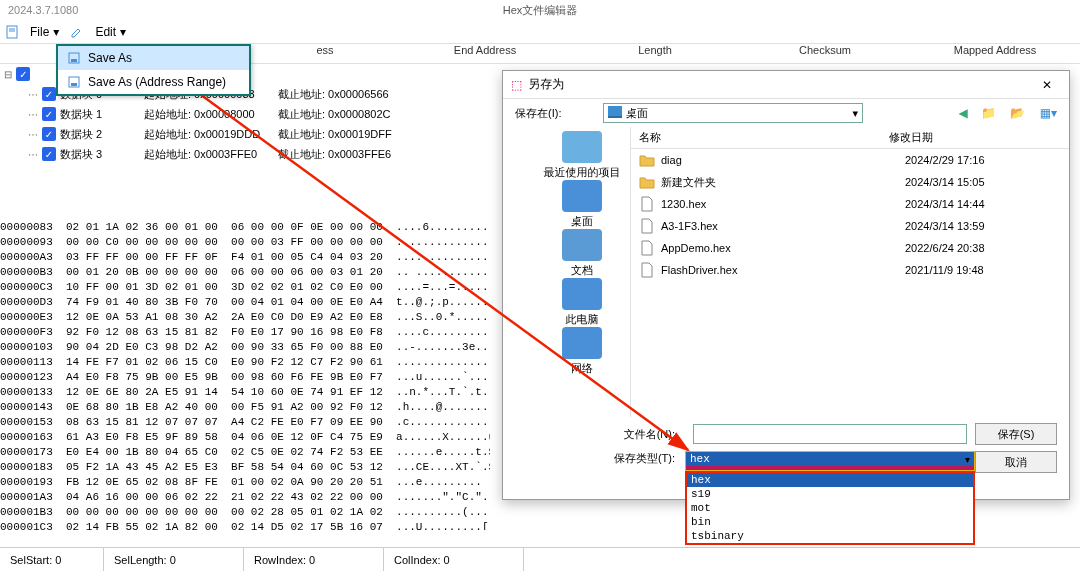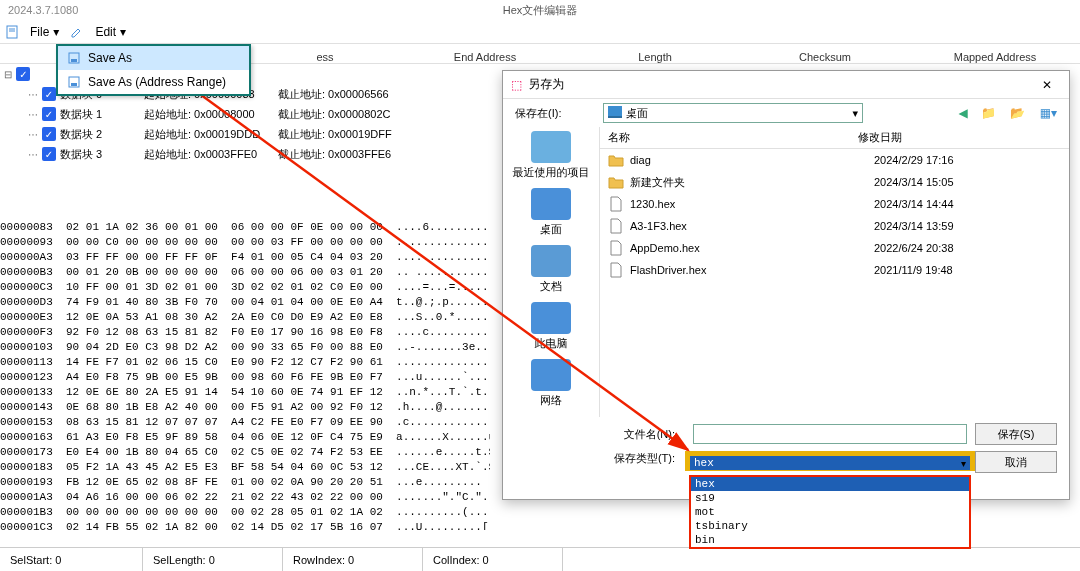--- a/index.html
+++ b/index.html
@@ -9,21 +9,21 @@
 .title-center { position: absolute; left: 50%; transform: translateX(-50%); color: #555; }
 
 .menu-bar { height: 24px; background: #fff; border-bottom: 1px solid #e0e0e0; display: flex; align-items: center; padding: 0 4px; gap: 2px; }
 .menu-item { padding: 2px 8px; display: flex; align-items: center; gap: 4px; cursor: pointer; }
 .menu-icon { width: 16px; height: 16px; display: inline-flex; align-items: center; justify-content: center; }
 
 .dropdown { position: absolute; left: 56px; top: 44px; width: 195px; background: #fff; border: 2px solid #0f766e; z-index: 50; box-shadow: 2px 2px 4px rgba(0,0,0,0.2); }
 .dropdown-item { padding: 4px 8px; display: flex; align-items: center; gap: 6px; cursor: pointer; }
 .dropdown-item.hl { background: #cde8ff; }
 
-.header-row { height: 20px; border-bottom: 1px solid #e0e0e0; display: flex; align-items: flex-end; font-size: 11px; color: #333; }
+.header-row { height: 20px; border-bottom: 1px solid #e0e0e0; display: flex; align-items: flex-start; font-size: 11px; color: #333; }
 .header-cell { text-align: center; }
 .hc1 { width: 250px; text-align: left; padding-left: 100px; }
 .hc2 { width: 150px; }
 .hc3 { width: 170px; }
 .hc4 { width: 170px; }
 .hc5 { width: 170px; }
 
 .tree-area { position: absolute; left: 0; top: 64px; width: 480px; height: 100px; background: #fff; }
 .tree-row { height: 20px; display: flex; align-items: center; font-size: 11px; padding-left: 4px; gap: 4px; }
 .tree-chk { width: 14px; height: 14px; background: #2563eb; border-radius: 2px; display: flex; align-items: center; justify-content: center; color: #fff; font-size: 10px; }
@@ -40,38 +40,38 @@
 .dialog { position: absolute; left: 502px; top: 70px; width: 568px; height: 430px; background: #fff; border: 1px solid #999; box-shadow: 0 4px 12px rgba(0,0,0,0.25); z-index: 40; }
 .dlg-title { height: 28px; display: flex; align-items: center; padding: 0 8px; border-bottom: 1px solid #e0e0e0; }
 .dlg-title-text { flex: 1; font-size: 12px; }
 .dlg-close { width: 28px; height: 20px; display: flex; align-items: center; justify-content: center; cursor: pointer; }
 
 .dlg-row { height: 28px; display: flex; align-items: center; padding: 0 12px; gap: 8px; }
 .dlg-label { font-size: 11px; }
 .dlg-combo { height: 20px; border: 1px solid #7a9; background: #fff; display: flex; align-items: center; padding: 0 4px; font-size: 11px; }
 
 .dlg-body { display: flex; height: 290px; }
-.dlg-side { width: 96px; display: flex; flex-direction: column; align-items: center; gap: 8px; padding-top: 4px; }
+.dlg-side { width: 96px; display: flex; flex-direction: column; align-items: center; gap: 0; padding-top: 4px; margin-left: 31px; }
 .side-item { display: flex; flex-direction: column; align-items: center; gap: 2px; font-size: 11px; cursor: pointer; }
 .side-icon { width: 40px; height: 32px; background: #4a90d9; border-radius: 4px; }
 .side-icon.folder { background: #f0b040; }
 .side-icon.net { background: #4a90d9; }
 
 .dlg-files { flex: 1; border-left: 1px solid #e0e0e0; }
 .files-header { height: 22px; display: flex; align-items: center; border-bottom: 1px solid #e0e0e0; font-size: 11px; padding: 0 8px; }
 .fh-name { width: 250px; }
 .fh-date { width: 120px; }
 .file-row { height: 22px; display: flex; align-items: center; padding: 0 8px; font-size: 11px; cursor: pointer; }
 .file-icon { width: 16px; height: 14px; margin-right: 6px; display: inline-flex; align-items: center; justify-content: center; }
 .file-name { width: 244px; }
 
 .dlg-bottom { padding: 6px 12px; display: flex; flex-direction: column; gap: 6px; }
 .dlg-btn { width: 82px; height: 22px; border: 1px solid #999; background: #f0f0f0; display: flex; align-items: center; justify-content: center; font-size: 11px; cursor: pointer; }
 
-.type-combo { position: relative; flex: 1; height: 20px; border: 5px solid #eab308; background: #a3a3a3; }
+.type-combo { position: relative; flex: 1; height: 20px; border: 1px solid #eab308; background: #be185d; }
 .type-selected { background: #1e5fb4; color: #fff; padding: 1px 4px; font-size: 11px; font-family: "Courier New", monospace; }
 .type-dropdown { position: absolute; left: -1px; top: 19px; width: calc(100% + 2px); border: 2px solid #e20; background: #fff; z-index: 60; }
 .type-opt { padding: 1px 4px; font-size: 11px; font-family: "Courier New", monospace; cursor: pointer; }
 .type-opt.sel { background: #1e5fb4; color: #fff; }
 
 .arrow-line { position: absolute; z-index: 45; pointer-events: none; }
 
 svg.folder-svg { width: 16px; height: 14px; }
 svg.file-svg { width: 14px; height: 16px; }
 </style>
@@ -191,21 +191,21 @@
 00000193  FB 12 0E 65 02 08 8F FE  01 00 02 0A 90 20 20 51  ...e.........  Q
 000001A3  04 A6 16 00 00 06 02 22  21 02 22 43 02 22 00 00  ......."."C."..
 000001B3  00 00 00 00 00 00 00 00  00 02 28 05 01 02 1A 02  ..........(.....
 000001C3  02 14 FB 55 02 1A 82 00  02 14 D5 02 17 5B 16 07  ...U.........[..
 000001D3  82 02 0F 41 00 00 00 00  00 00 00 00 00 02 00 00  ...A............
 00000DB3  00 00 00 00 02 25 6F 33  33 53 7F 30 09 00 01 00  .....%o33S.0....
 000001F3  B7 FF 01 01 14 00 05 54  24 00 01 2E 61 2E 73 04  .......T$...a.s.
     </div>
 
 <div class="status-bar">
-  <div class="status-cell" style="width:143px">SelStart: 0</div>
+  <div class="status-cell" style="width:104px">SelStart: 0</div>
   <div class="status-cell" style="width:140px">SelLength: 0</div>
   <div class="status-cell" style="width:140px">RowIndex: 0</div>
   <div class="status-cell" style="width:140px">ColIndex: 0</div>
 </div>
 
 <div class="dialog">
   <div class="dlg-title">
     <span style="margin-right:6px;color:#e05;">⬚</span>
     <span class="dlg-title-text">另存为</span>
     <span class="dlg-close">✕</span>
@@ -324,22 +324,22 @@
     </div>
     <div style="display:flex;align-items:flex-start;gap:0;">
       <span class="dlg-label" style="width:170px;text-align:right;padding-right:10px">保存类型(T):</span>
       <div class="type-combo">
         <div class="type-selected">hex</div>
         <span style="position:absolute;right:4px;top:2px;font-size:10px">▾</span>
         <div class="type-dropdown" id="type-opts">
             <div class="type-opt sel">hex</div>
             <div class="type-opt">s19</div>
             <div class="type-opt">mot</div>
+            <div class="type-opt">bin</div>
             <div class="type-opt">tsbinary</div>
-            <div class="type-opt">bin</div>
           </div>
       </div>
       <div class="dlg-btn">取消</div>
     </div>
   </div>
 </div>
 
 <svg class="arrow-line" style="left:0;top:0;width:1080px;height:571px;">
   <defs>
       <marker id="ah" markerWidth="10" markerHeight="10" refX="8" refY="3" orient="auto">

